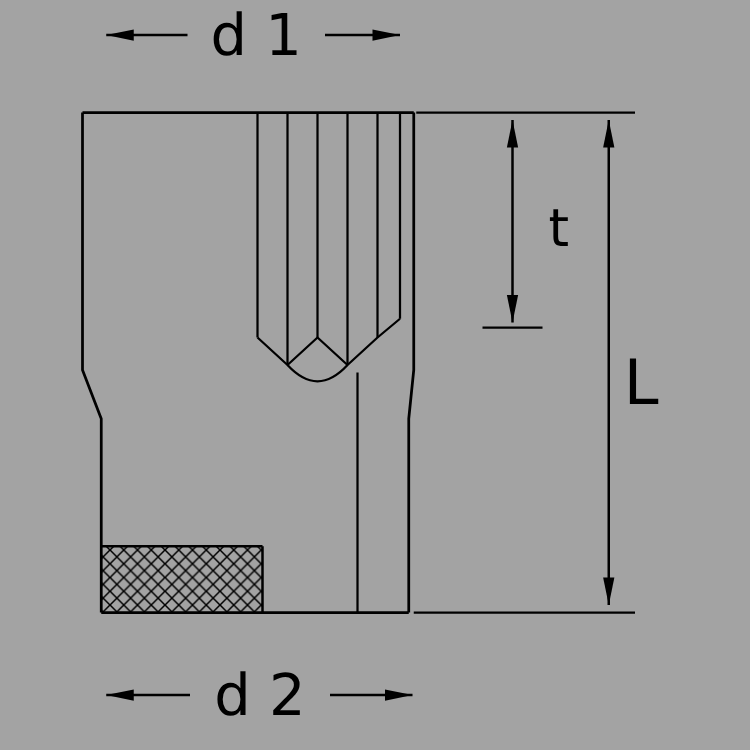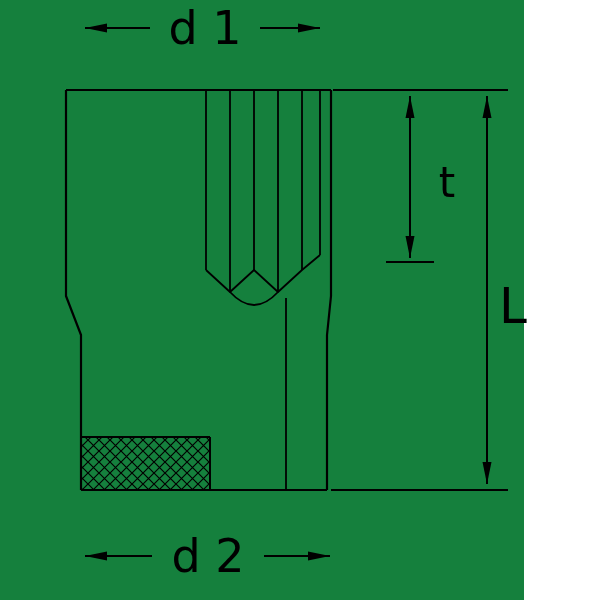--- a/index.html
+++ b/index.html
@@ -5,23 +5,23 @@
   html, body {
     margin: 0;
     padding: 0;
     background: #ffffff;
     width: 600px;
     height: 600px;
     overflow: hidden;
     font-family: "DejaVu Sans", "Liberation Sans", sans-serif;
   }
   .drawing-wrap {
-    width: 524px;
+    width: 600px;
     height: 600px;
-    background: #15803d;
+    background: #a3a3a3;
   }
   svg text {
     font-family: "DejaVu Sans", "Liberation Sans", sans-serif;
     fill: #000000;
   }
   .dim-label   { font-size: 46px; }
   .dim-label-t { font-size: 42px; }
   .dim-label-L { font-size: 50px; }
 </style>
 </head>

